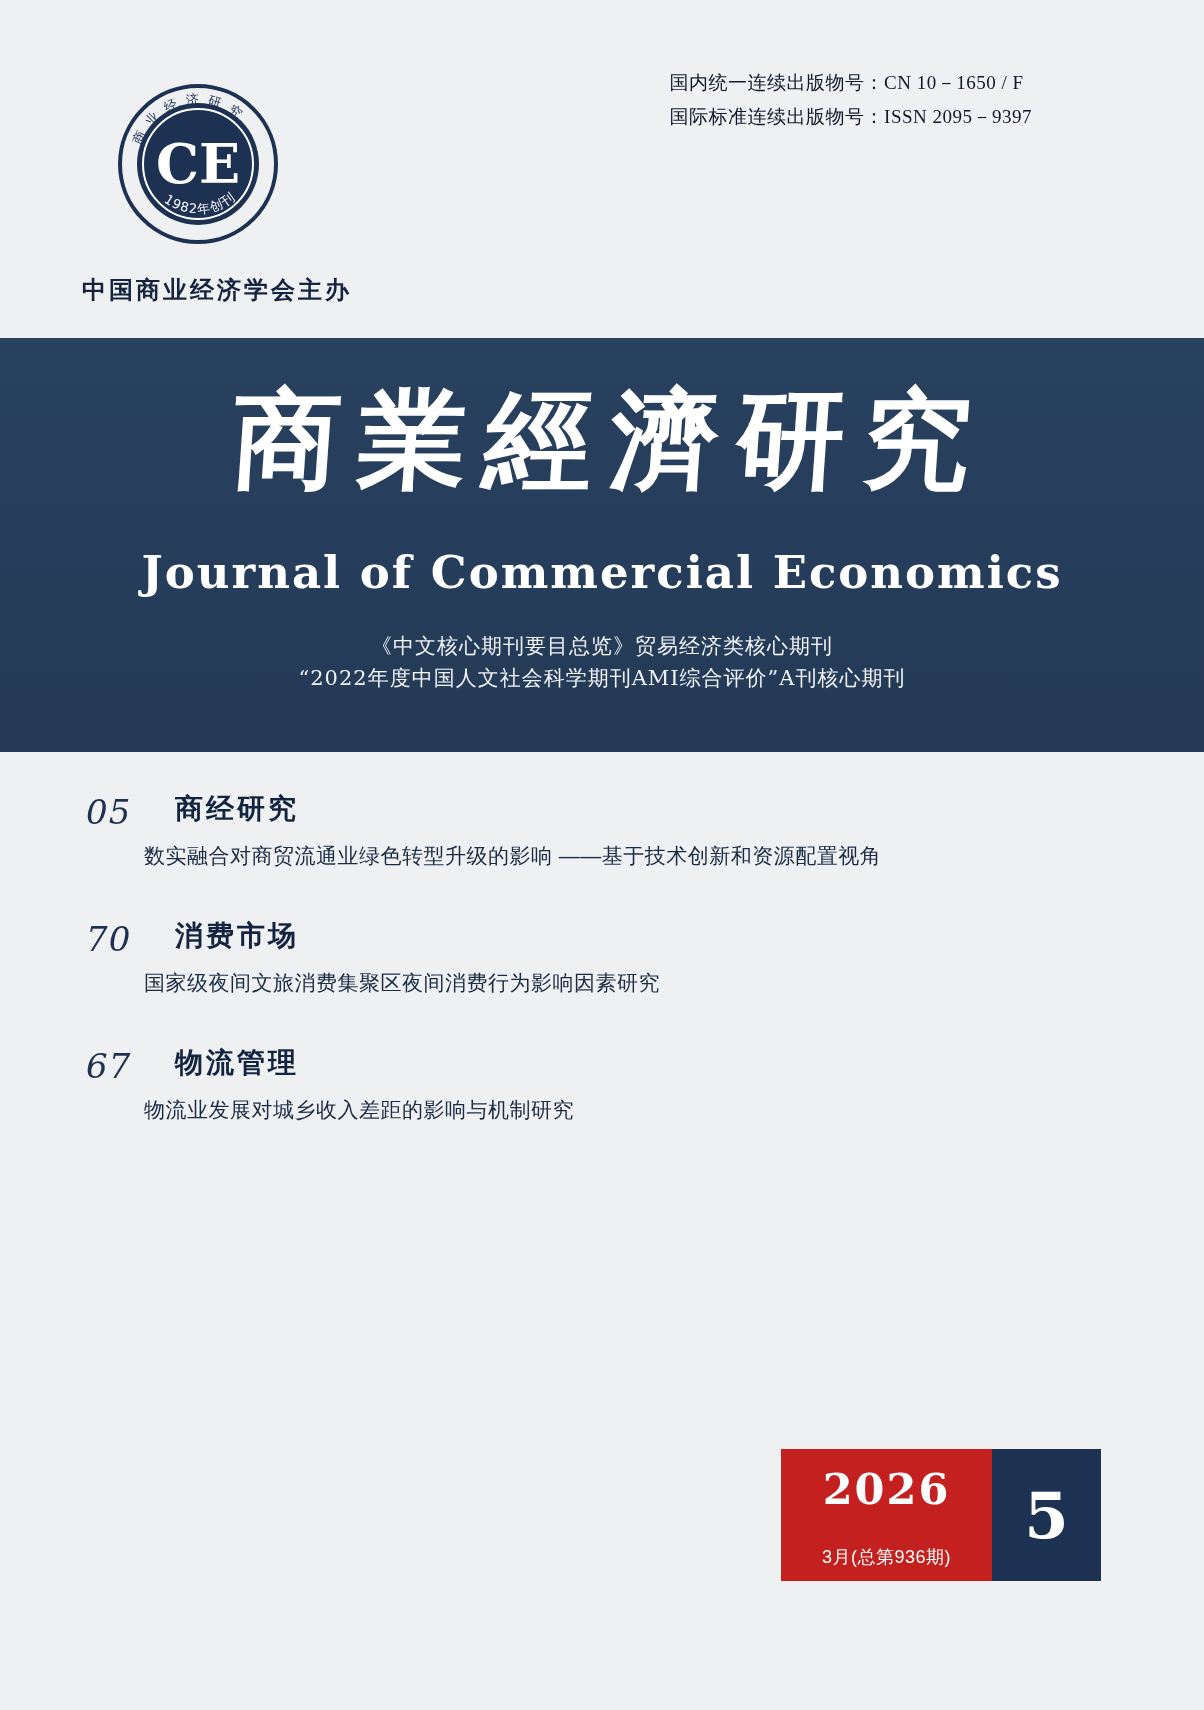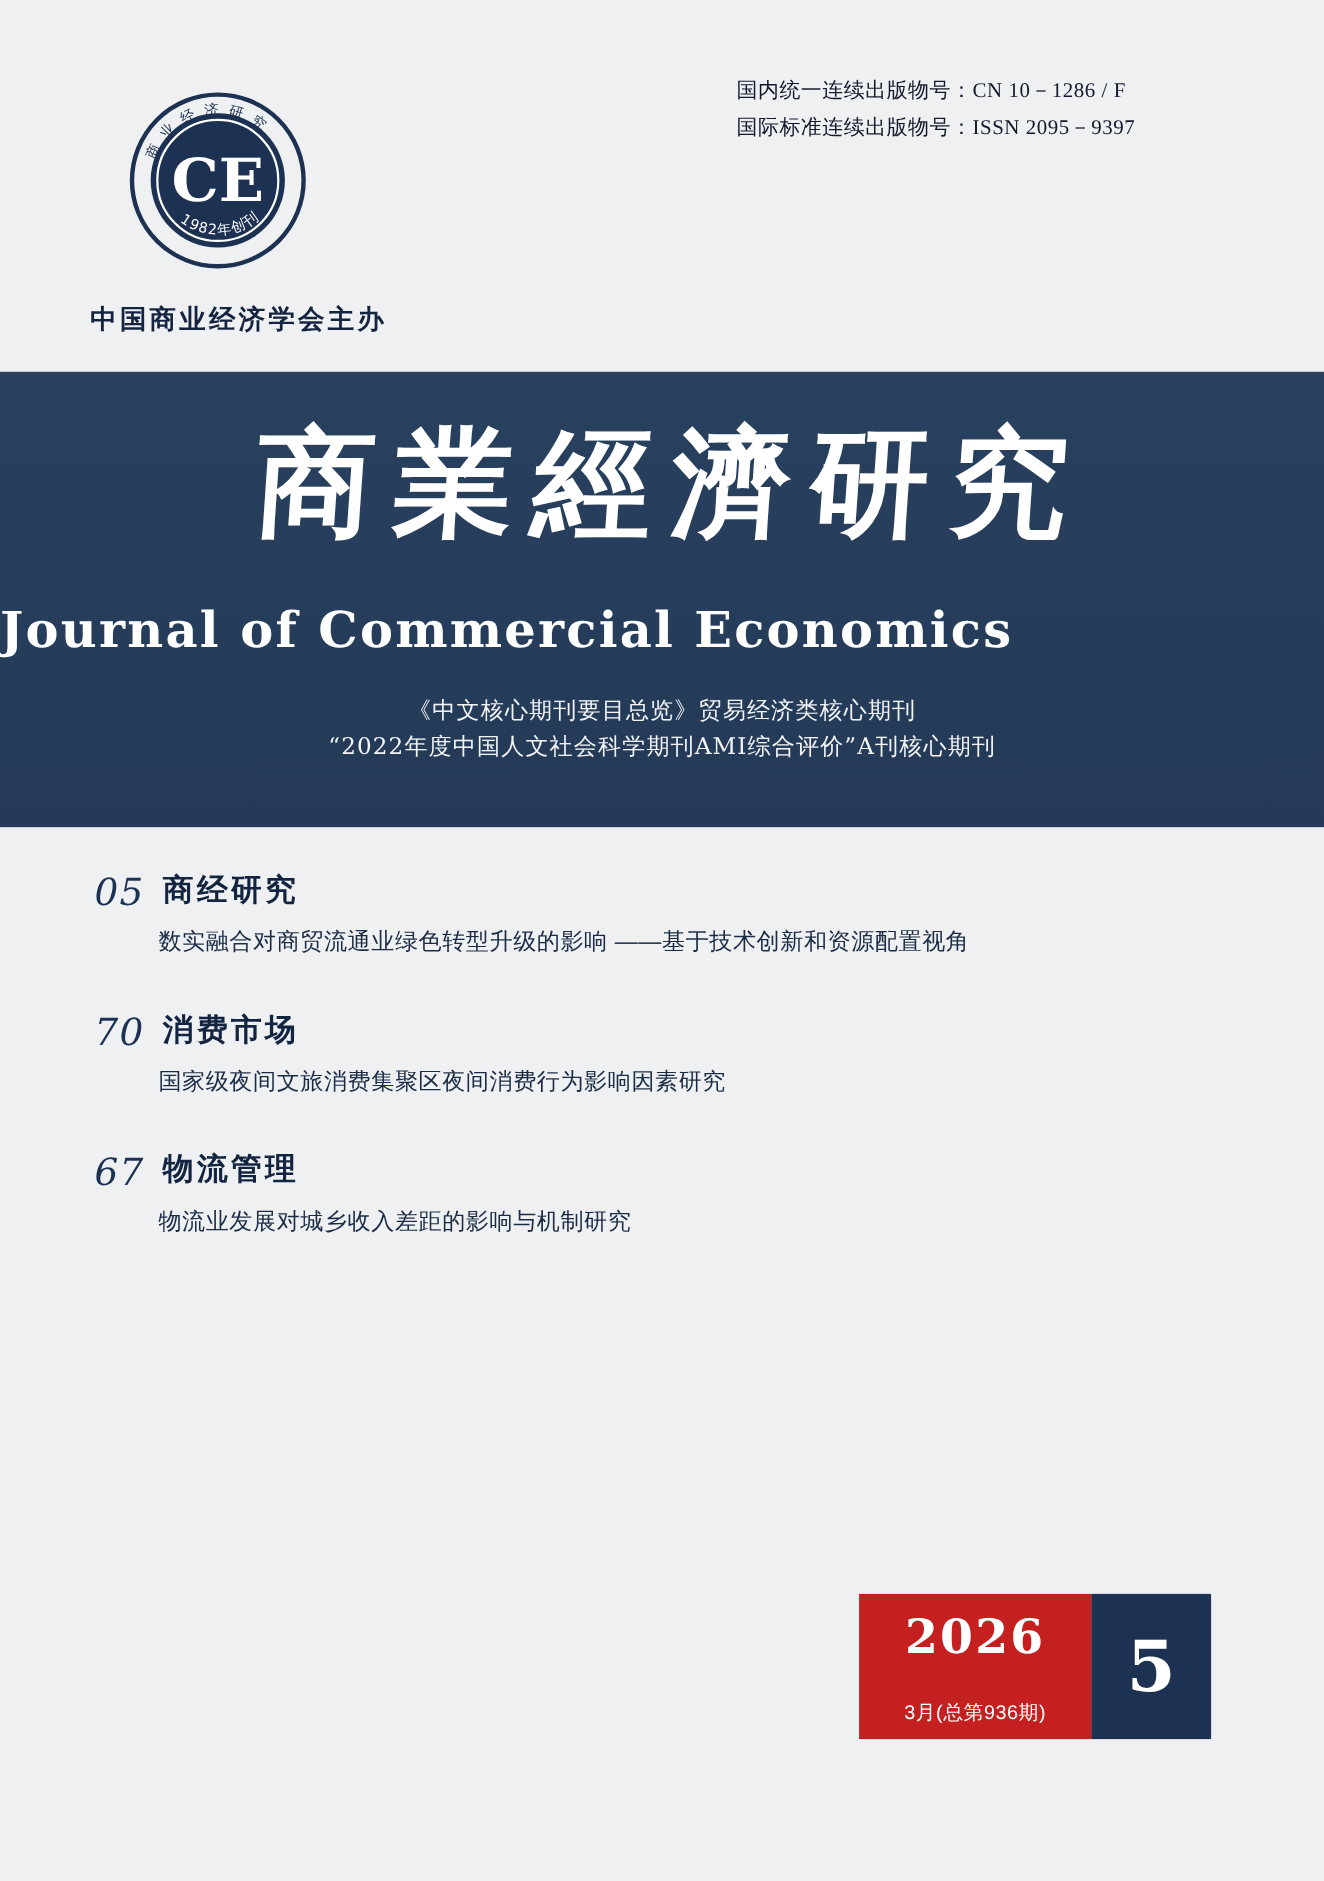--- a/index.html
+++ b/index.html
@@ -85,20 +85,21 @@
     text-indent: 18px;
     line-height: 130px;
     white-space: nowrap;
     transform: skewX(-4deg);
   }
   .en-title {
     position: absolute;
     left: 0;
     top: 208px;
     width: 1204px;
+    text-align: center;
     color: #ffffff;
     font-family: "DejaVu Serif", serif;
     font-size: 45px;
     font-weight: bold;
     letter-spacing: 2px;
     white-space: nowrap;
   }
   .sub1, .sub2 {
     position: absolute;
     left: 0;
@@ -130,21 +131,21 @@
     left: 86px;
     top: 2px;
     width: 52px;
     font-family: "DejaVu Serif", serif;
     font-style: italic;
     font-size: 34px;
     color: #1d3152;
     letter-spacing: 1px;
   }
   .toc-section {
-    margin-left: 60px;
+    margin-left: 87px;
     font-size: 28px;
     font-weight: bold;
     color: #132440;
     letter-spacing: 3px;
   }
   .toc-article {
     margin-left: 56px;
     margin-top: 14px;
     font-size: 21px;
     color: #1b2b45;
@@ -217,21 +218,21 @@
           <textPath href="#arcTop" startOffset="10%">商 业 经 济 研 究</textPath>
         </text>
         <path id="arcBot" d="M 30 96 A 56 56 0 0 0 134 96" fill="none"></path>
         <text font-family="DejaVu Sans, sans-serif" font-size="13" fill="#ffffff" letter-spacing="1">
           <textPath href="#arcBot" startOffset="22%">1982年创刊</textPath>
         </text>
       </svg>
     </div>
 
     <div class="issn-block">
-      <div>国内统一连续出版物号：CN 10－1286 / F</div>
+      <div>国内统一连续出版物号：CN 10－1650 / F</div>
       <div>国际标准连续出版物号：ISSN 2095－9397</div>
     </div>
 
     <div class="org-line">中国商业经济学会主办</div>
   </div>
 
   <div class="masthead">
     <div class="cn-title">商業經濟研究</div>
     <div class="en-title">Journal of Commercial Economics</div>
     <div class="sub1">《中文核心期刊要目总览》贸易经济类核心期刊</div>

